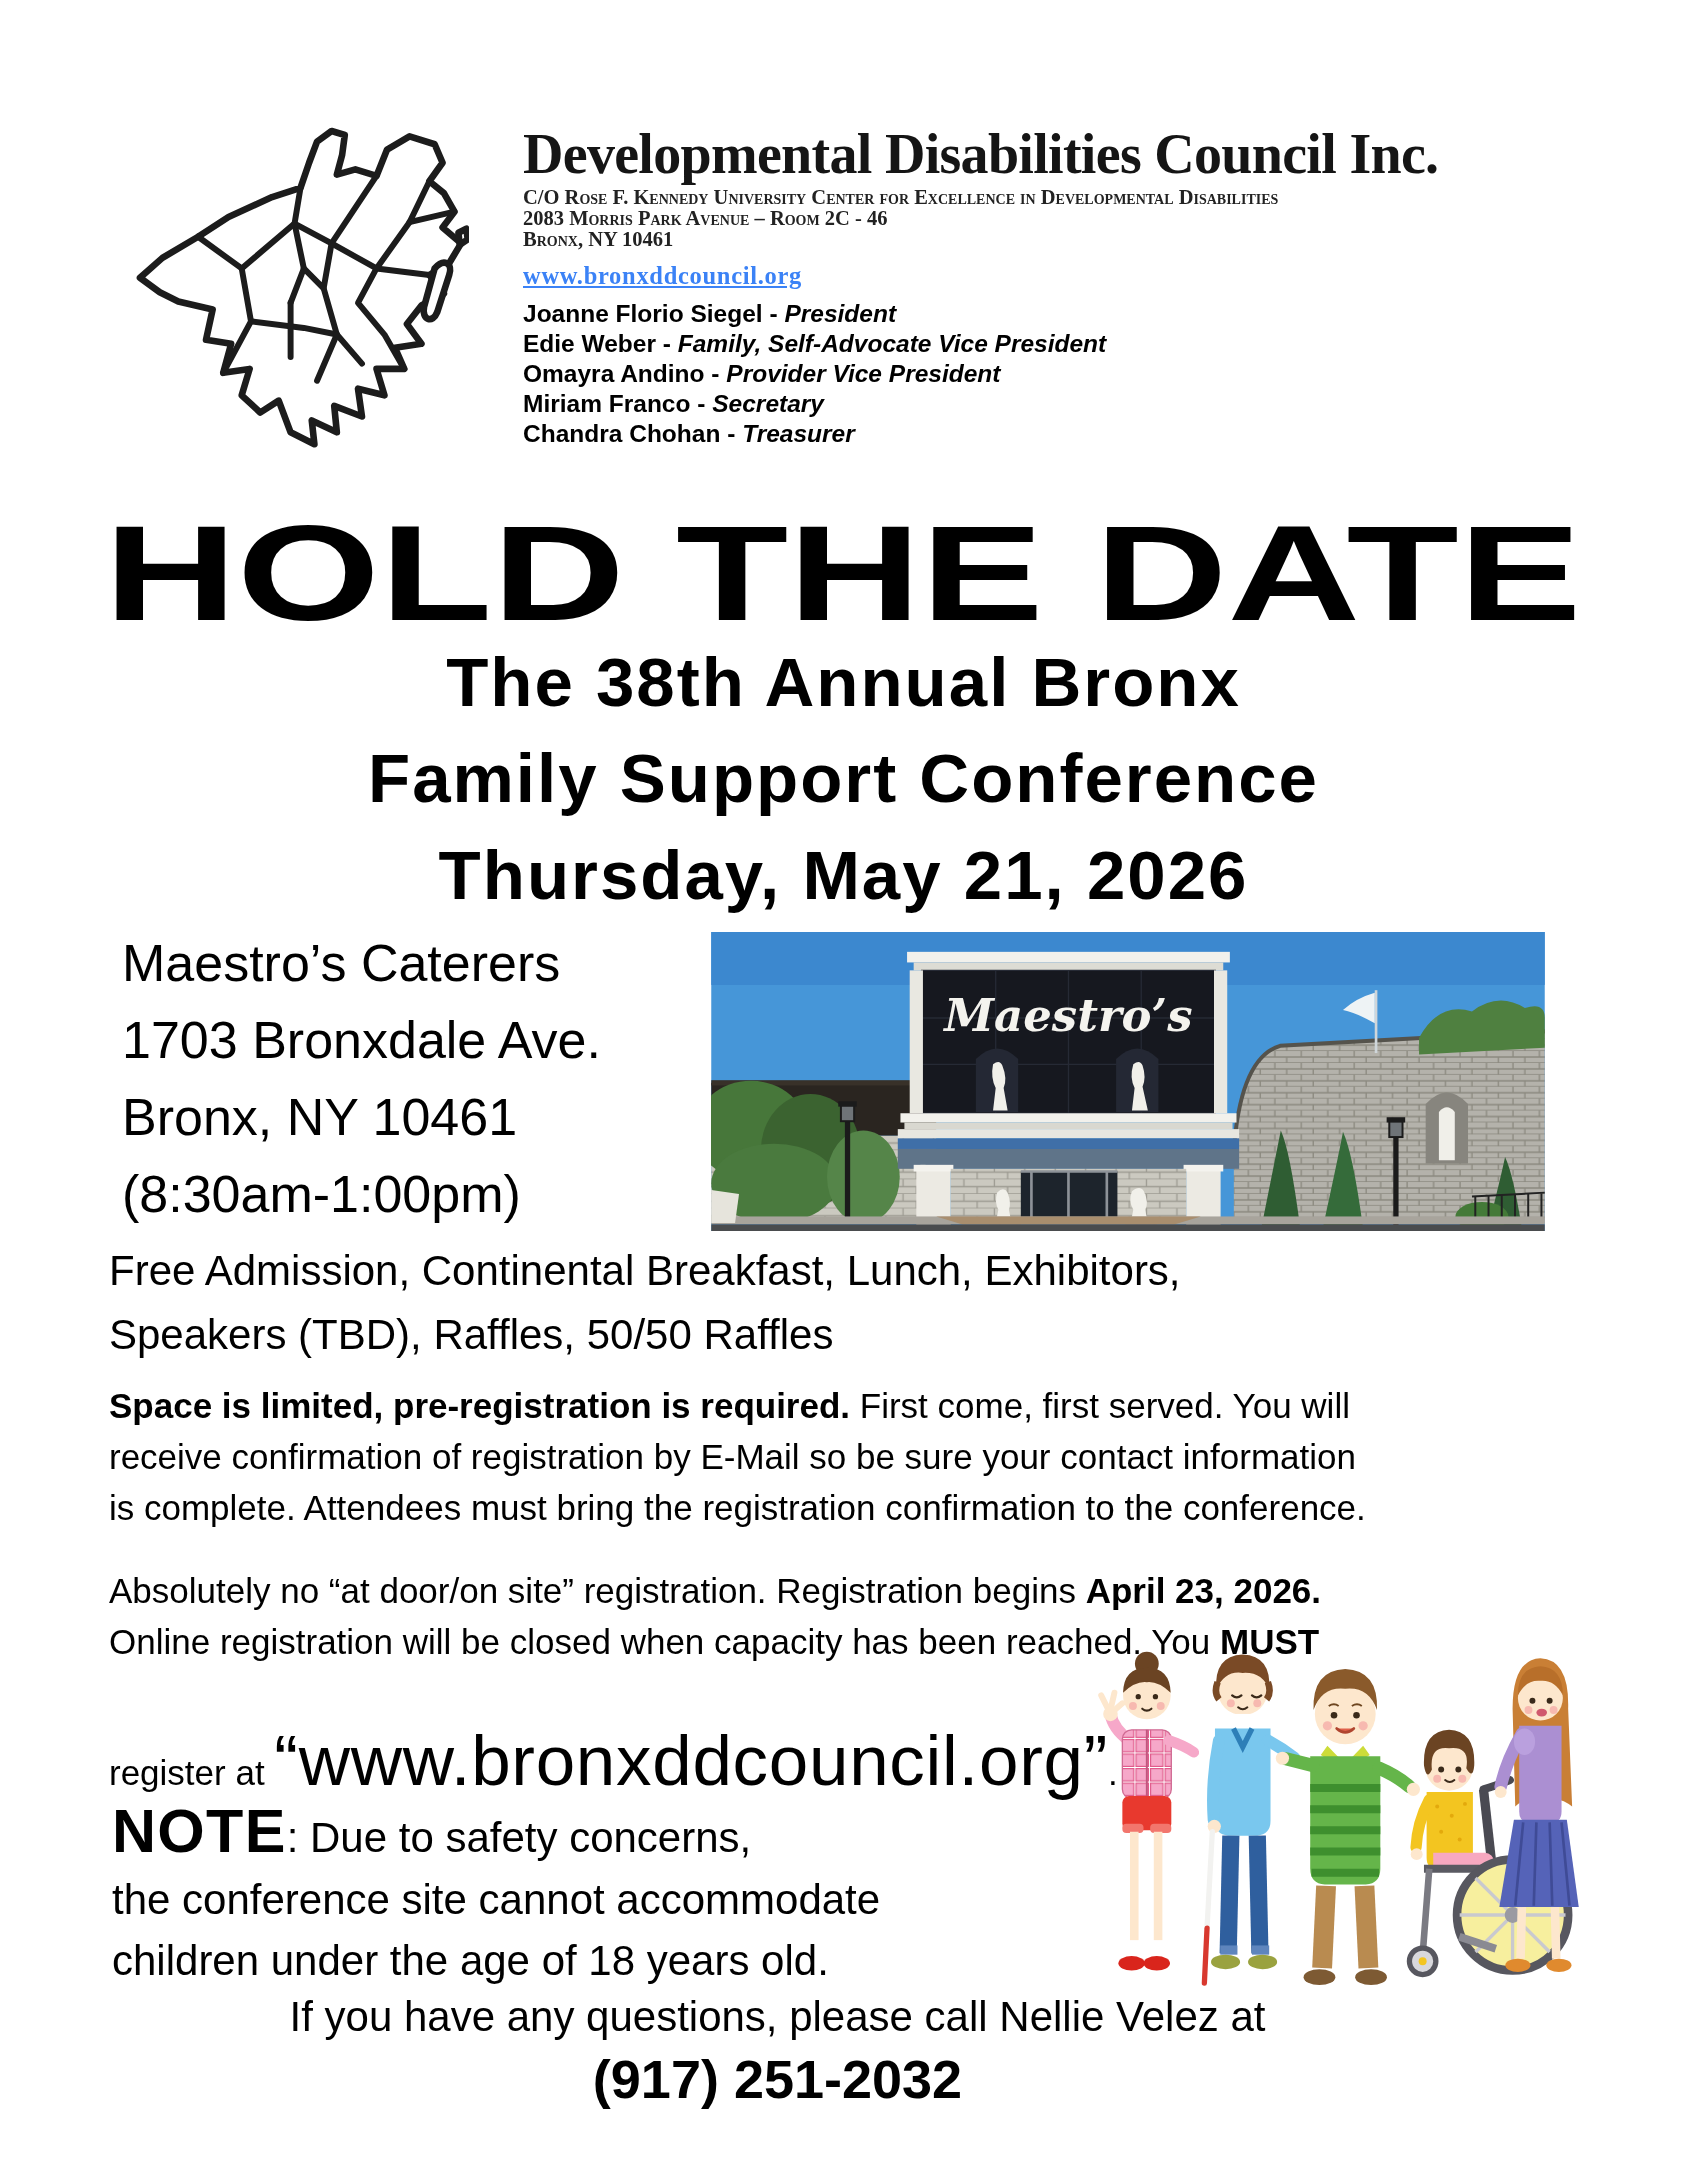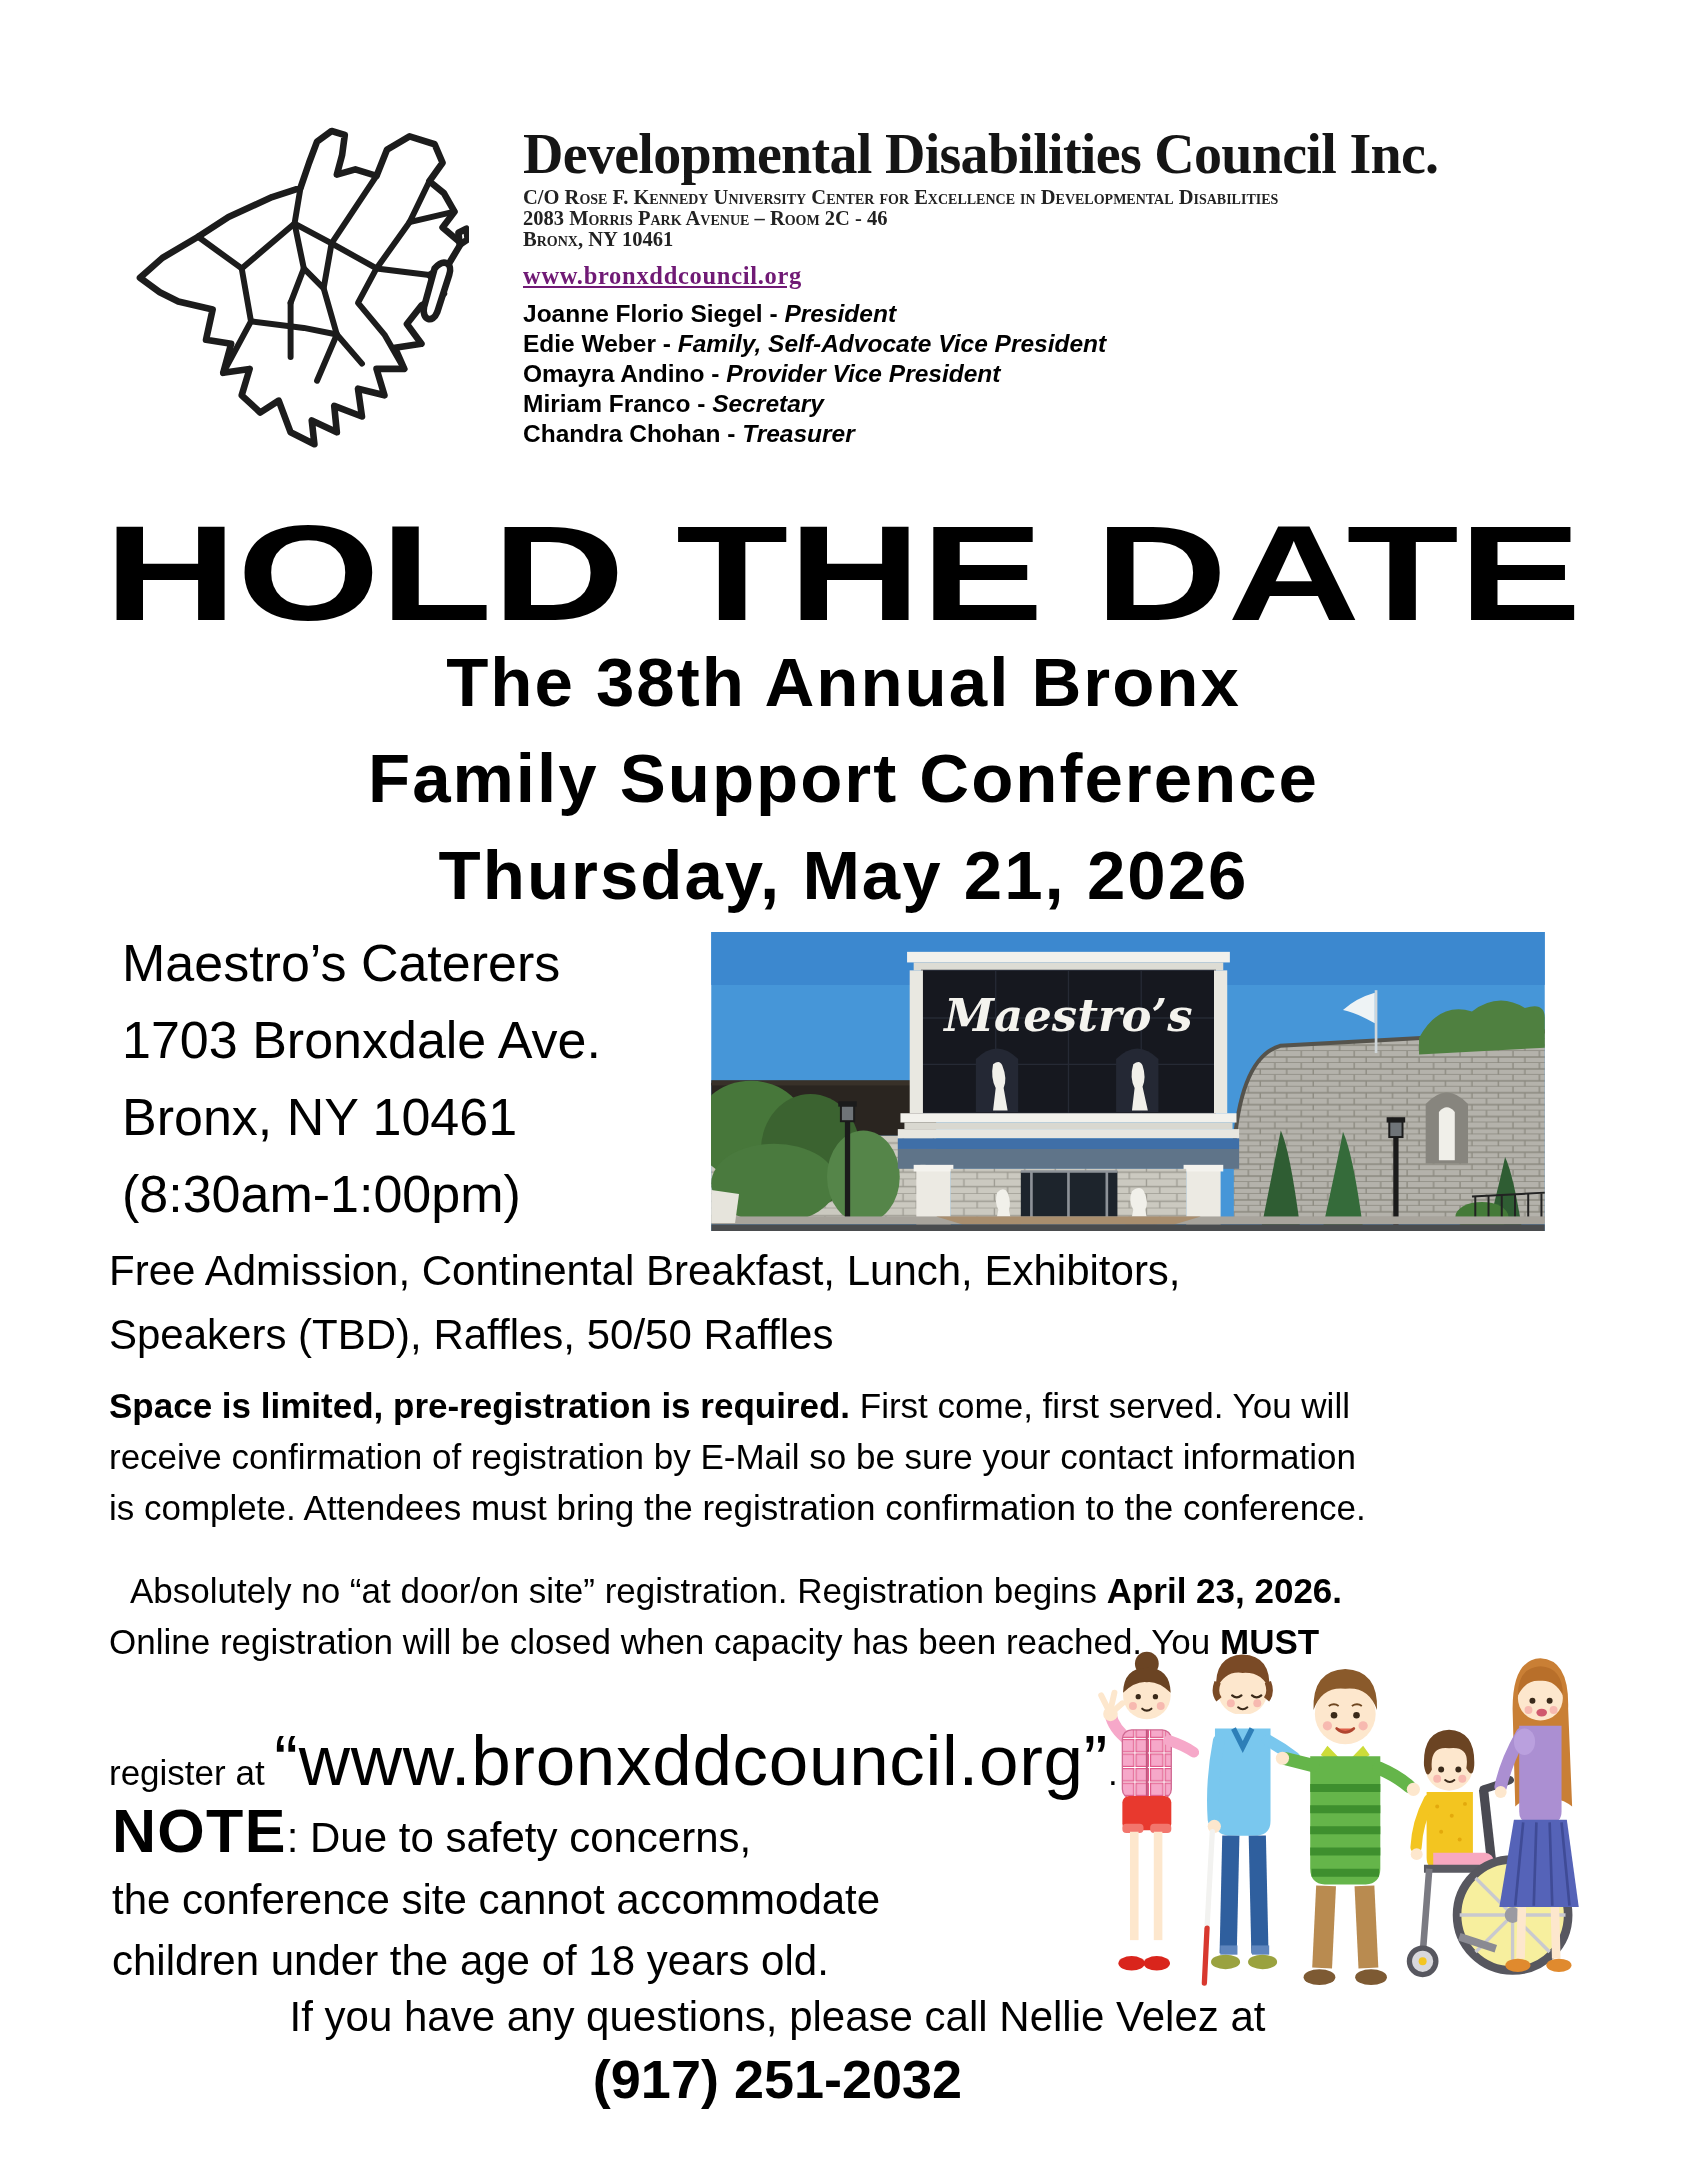--- a/index.html
+++ b/index.html
@@ -30,21 +30,21 @@
     left:523px;top:187px;
     font-family:"Liberation Serif",serif;
     font-weight:bold;font-variant:small-caps;
     font-size:20.5px;line-height:21px;color:#222;
     letter-spacing:0px;white-space:nowrap;
   }
   .org-site{
     left:523px;top:262px;
     font-family:"Liberation Serif",serif;
     font-weight:bold;font-size:24.5px;
-    color:#701a75;text-decoration:underline;
+    color:#3b82f6;text-decoration:underline;
     letter-spacing:0.7px;
   }
   .officers{
     left:523px;top:299px;
     font-size:24.5px;line-height:30px;font-weight:bold;white-space:nowrap;
   }
   .officers .title{font-style:italic;}
   .officers .sep{white-space:pre;}
 
   
@@ -305,21 +305,21 @@
     <div>Speakers (TBD), Raffles, 50/50 Raffles</div>
   </div>
 
   <div class="abs para p1">
     <div><span class="b">Space is limited, pre-registration is required.</span><span style="white-space:pre;"> First come, first served. You will</span></div>
     <div>receive confirmation of registration by E-Mail so be sure your contact information</div>
     <div>is complete. Attendees must bring the registration confirmation to the conference.</div>
   </div>
 
   <div class="abs para p2">
-    <div><span style="white-space:pre;margin-left:21px;">Absolutely no “at door/on site” registration. Registration begins </span><span class="b">April 23, 2026.</span></div>
+    <div><span style="white-space:pre;">Absolutely no “at door/on site” registration. Registration begins </span><span class="b">April 23, 2026.</span></div>
     <div><span style="white-space:pre;">Online registration will be closed when capacity has been reached. You </span><span class="b">MUST</span></div>
   </div>
 
   <div class="abs register-line">
     <span class="small">register at </span><span class="big">“www.bronxddcouncil.org”</span><span class="small">.</span>
   </div>
 
   <div class="abs note note-line2">the conference site cannot accommodate</div>
   <div class="abs note note-line1"><span class="note-word">NOTE</span><span>: Due to safety concerns,</span></div>
   <div class="abs note note-line3">children under the age of 18 years old.</div>

